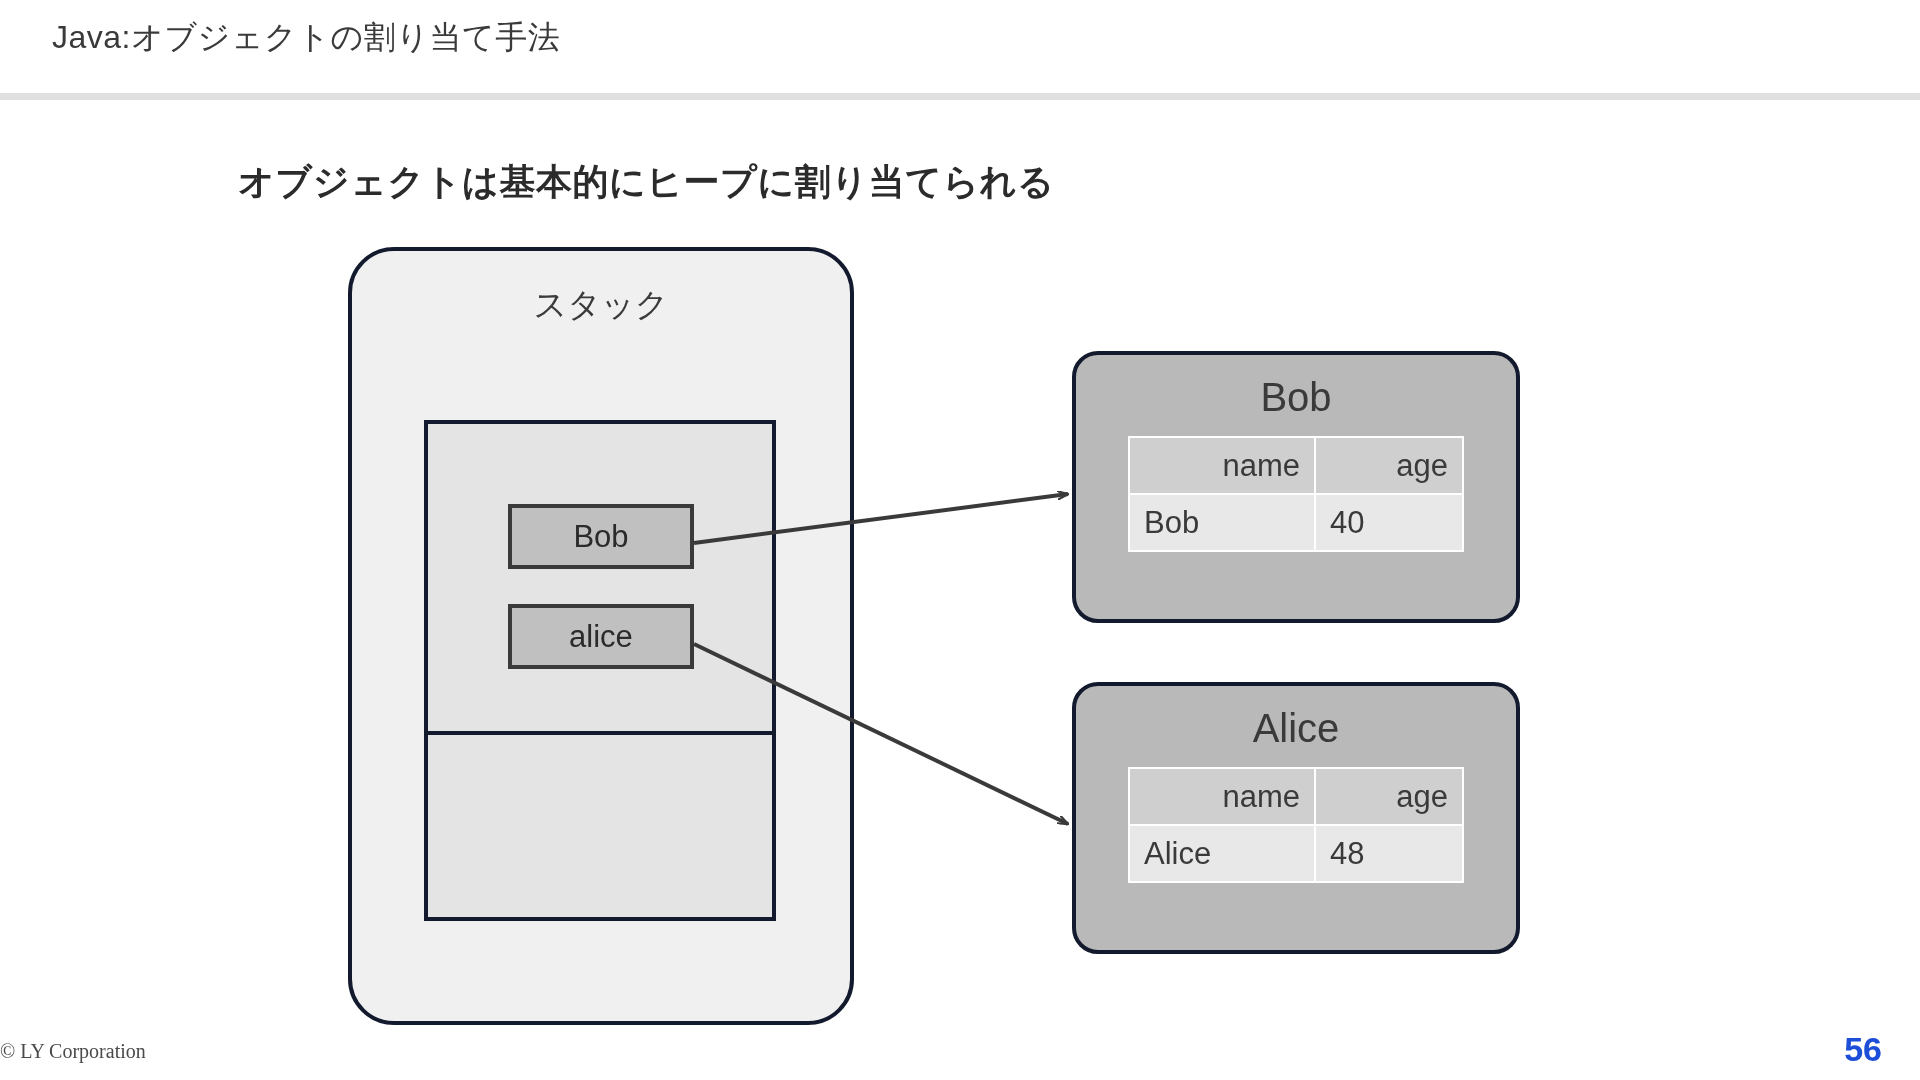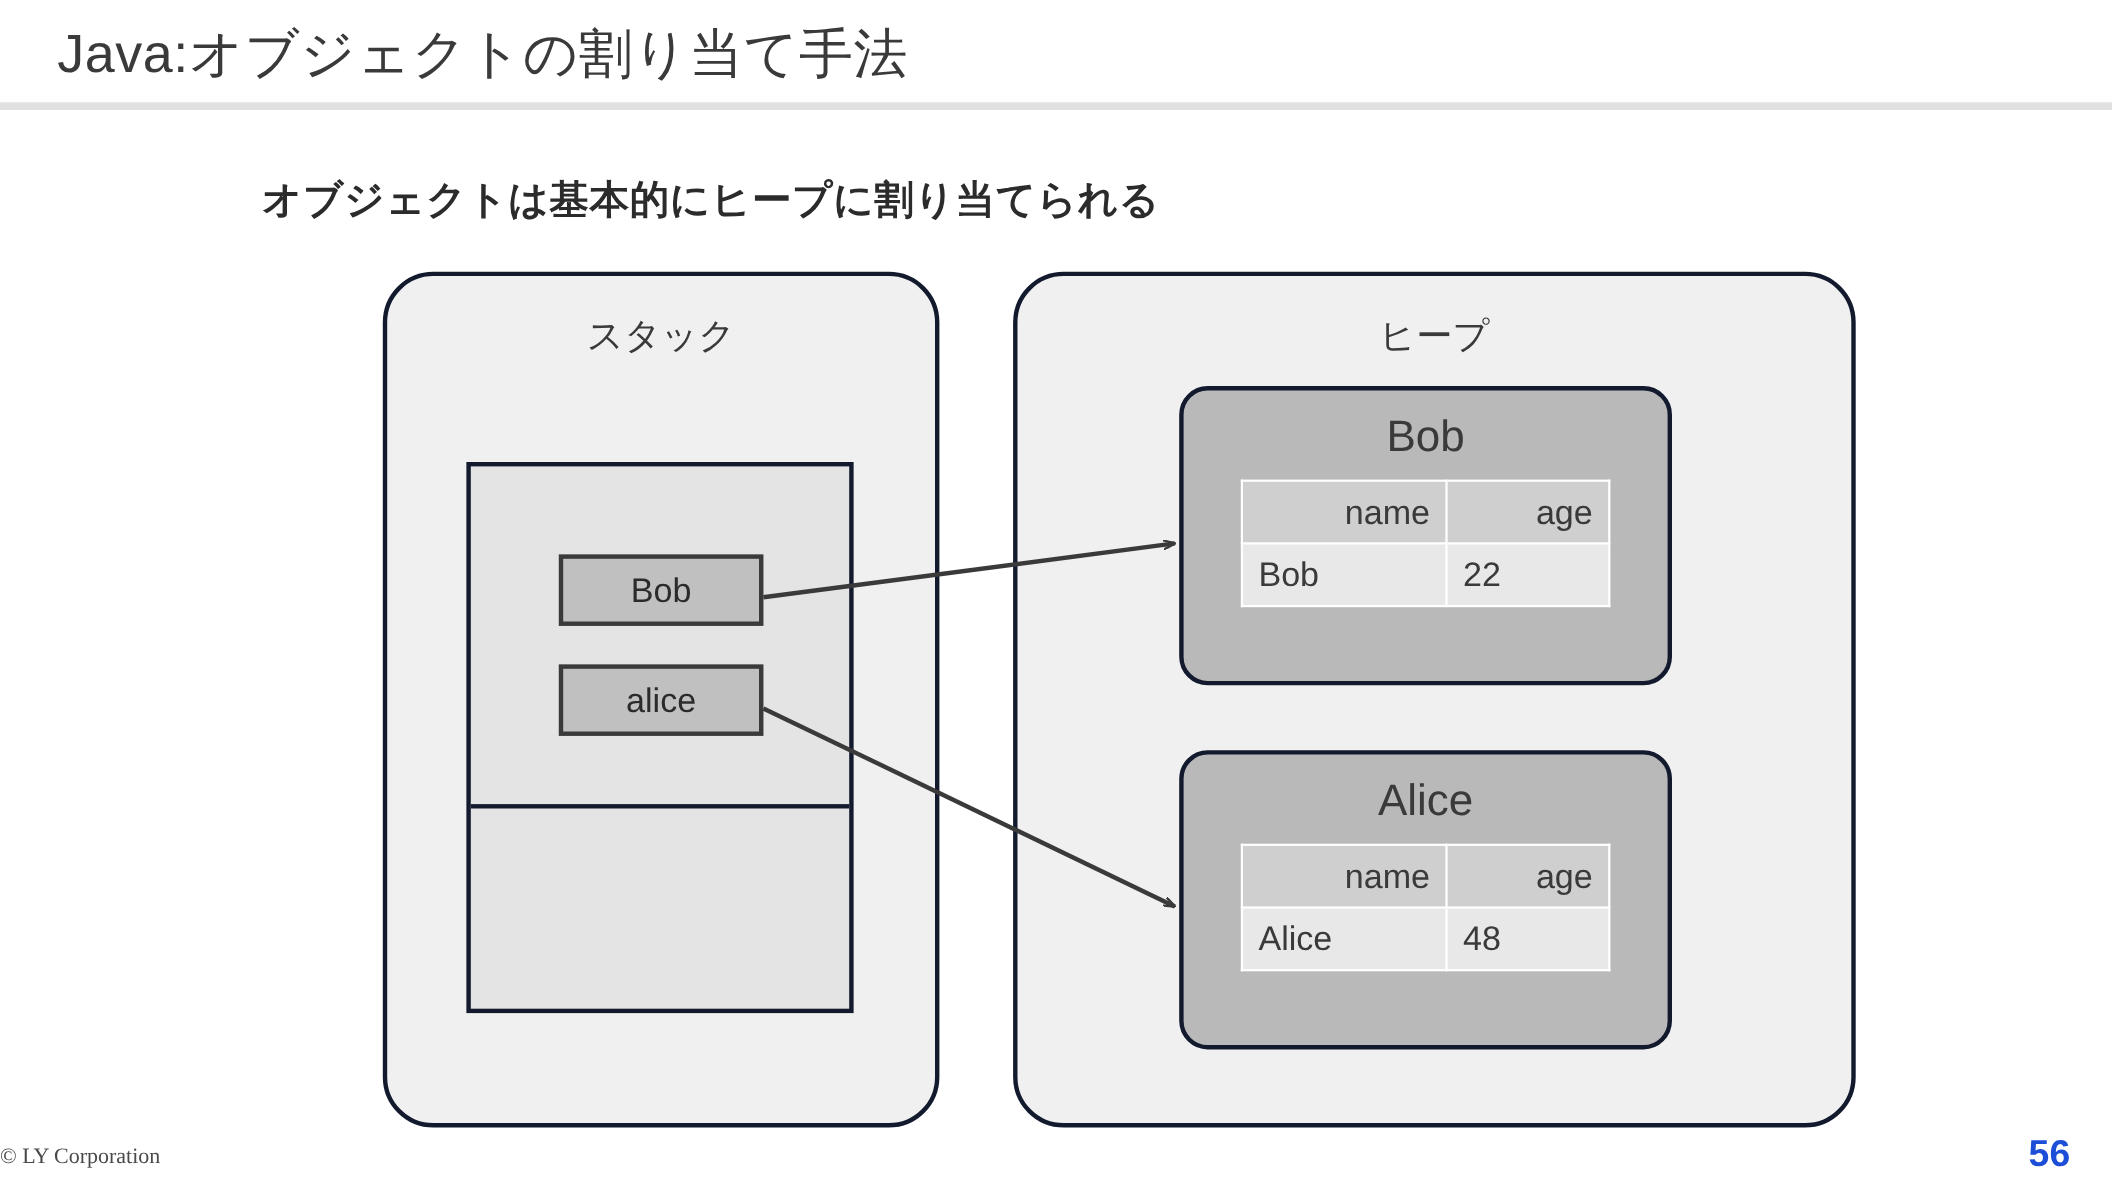--- a/index.html
+++ b/index.html
@@ -13,21 +13,21 @@
     font-family: "Liberation Sans", "DejaVu Sans", sans-serif;
     overflow: hidden;
     position: relative;
   }
 
   
   .slide-title {
     position: absolute;
     left: 52px;
     top: 16px;
-    font-size: 49px;
+    font-size: 32px;
     font-weight: 400;
     color: #3a3a3a;
     letter-spacing: 0.5px;
     white-space: nowrap;
   }
   .header-rule {
     position: absolute;
     left: 0;
     top: 93px;
     width: 1920px;
@@ -223,41 +223,38 @@
     <div class="stack-slot-lower"></div>
   </div>
 
   <div class="var-box var-box-bob">
     <span>Bob</span>
   </div>
   <div class="var-box var-box-alice">
     <span>alice</span>
   </div>
 
-  <div class="region region-heap">
-    <div class="region-label">ヒープ</div>
-  </div>
 
   <div class="obj-card obj-card-bob">
     <div class="obj-title">Bob</div>
     <table class="obj-table">
       <colgroup>
           <col class="c-name">
           <col class="c-age">
         </colgroup>
       <thead>
         <tr>
           <th>name</th>
           <th>age</th>
         </tr>
       </thead>
       <tbody>
         <tr>
           <td>Bob</td>
-          <td>22</td>
+          <td>40</td>
         </tr>
       </tbody>
     </table>
   </div>
 
   <div class="obj-card obj-card-alice">
     <div class="obj-title">Alice</div>
     <table class="obj-table">
       <colgroup>
           <col class="c-name">

